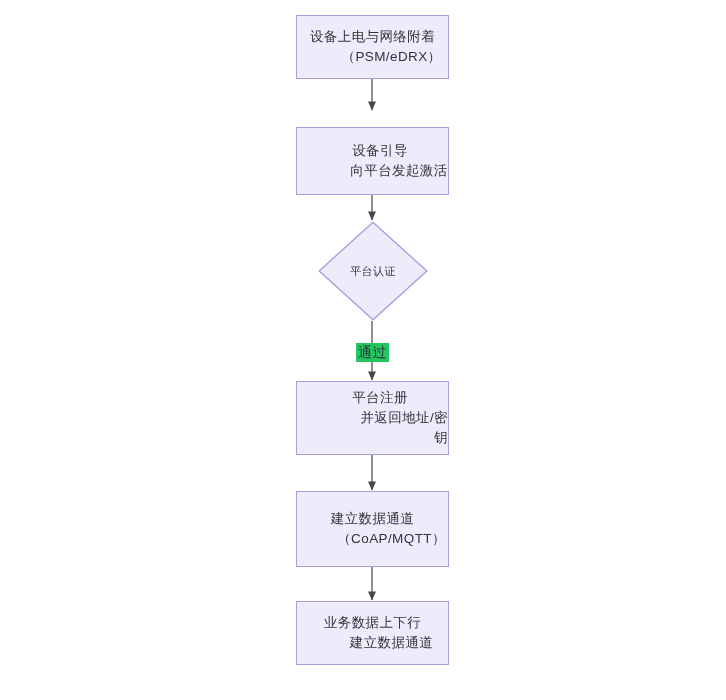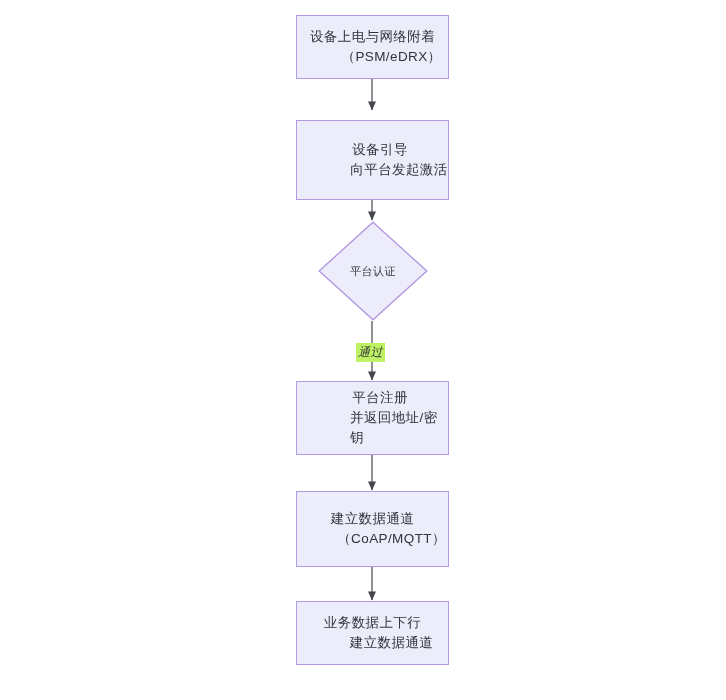--- a/index.html
+++ b/index.html
@@ -30,21 +30,21 @@
     pointer-events: none;
   }
   .node {
     position: absolute;
     box-sizing: border-box;
     background: #ececfb;
     border: 1.4px solid #b49ae0;
     color: #33333d;
     font-size: 13.5px;
     line-height: 20px;
-    text-align: left;
+    text-align: right;
     display: flex;
     flex-direction: column;
     align-items: center;
     justify-content: center;
     letter-spacing: 0.4px;
   }
   .node .line2 {
     display: block;
     margin-left: 38px;
   }
@@ -68,28 +68,27 @@
     display: flex;
     align-items: center;
     justify-content: center;
     color: #33333d;
     font-size: 11px;
     line-height: 20px;
     letter-spacing: 0.4px;
   }
   .edge-label {
     position: absolute;
-    background: #bef264;
+    background: #22c55e;
     color: #33333d;
-    font-size: 12px;
+    font-size: 14px;
     line-height: 17px;
     padding: 1px 2px;
     letter-spacing: 0.5px;
     white-space: nowrap;
-    font-style: italic;
   }
 </style>
 </head>
 <body>
 
 <div id="flow-canvas">
 
   <svg class="edge-layer" width="726" height="700" viewBox="0 0 726 700">
     <defs>
       <marker id="arrowhead" markerWidth="10" markerHeight="8" refX="8.6" refY="4" orient="auto" markerUnits="userSpaceOnUse">
@@ -106,21 +105,21 @@
     <line x1="372" y1="455" x2="372" y2="490" stroke="#46464f" stroke-width="1.2" marker-end="url(#arrowhead)"></line>
 
     <line x1="372" y1="563" x2="372" y2="600" stroke="#46464f" stroke-width="1.2" marker-end="url(#arrowhead)"></line>
   </svg>
 
   <div class="node" style="left:296px; top:15px; width:153px; height:64px;">
     <span class="line1">设备上电与网络附着</span>
     <span class="line2">（PSM/eDRX）</span>
   </div>
 
-  <div class="node" style="left:296px; top:120px; width:153px; height:80px;padding-left:15px;">
+  <div class="node" style="left:296px; top:127px; width:153px; height:68px;padding-left:15px;">
     <span class="line1">设备引导</span>
     <span class="line2">向平台发起激活</span>
   </div>
 
   <div class="diamond-wrap" style="left:318px; top:221px; width:110px; height:100px;">
     <svg class="diamond-shape" viewBox="0 0 110 100" preserveAspectRatio="none">
       <polygon points="55,1.2 108.8,50 55,98.8 1.2,50" fill="#ececfb" stroke="#b49ae0" stroke-width="1.4"></polygon>
     </svg>
     <div class="diamond-label">平台认证</div>
   </div>

